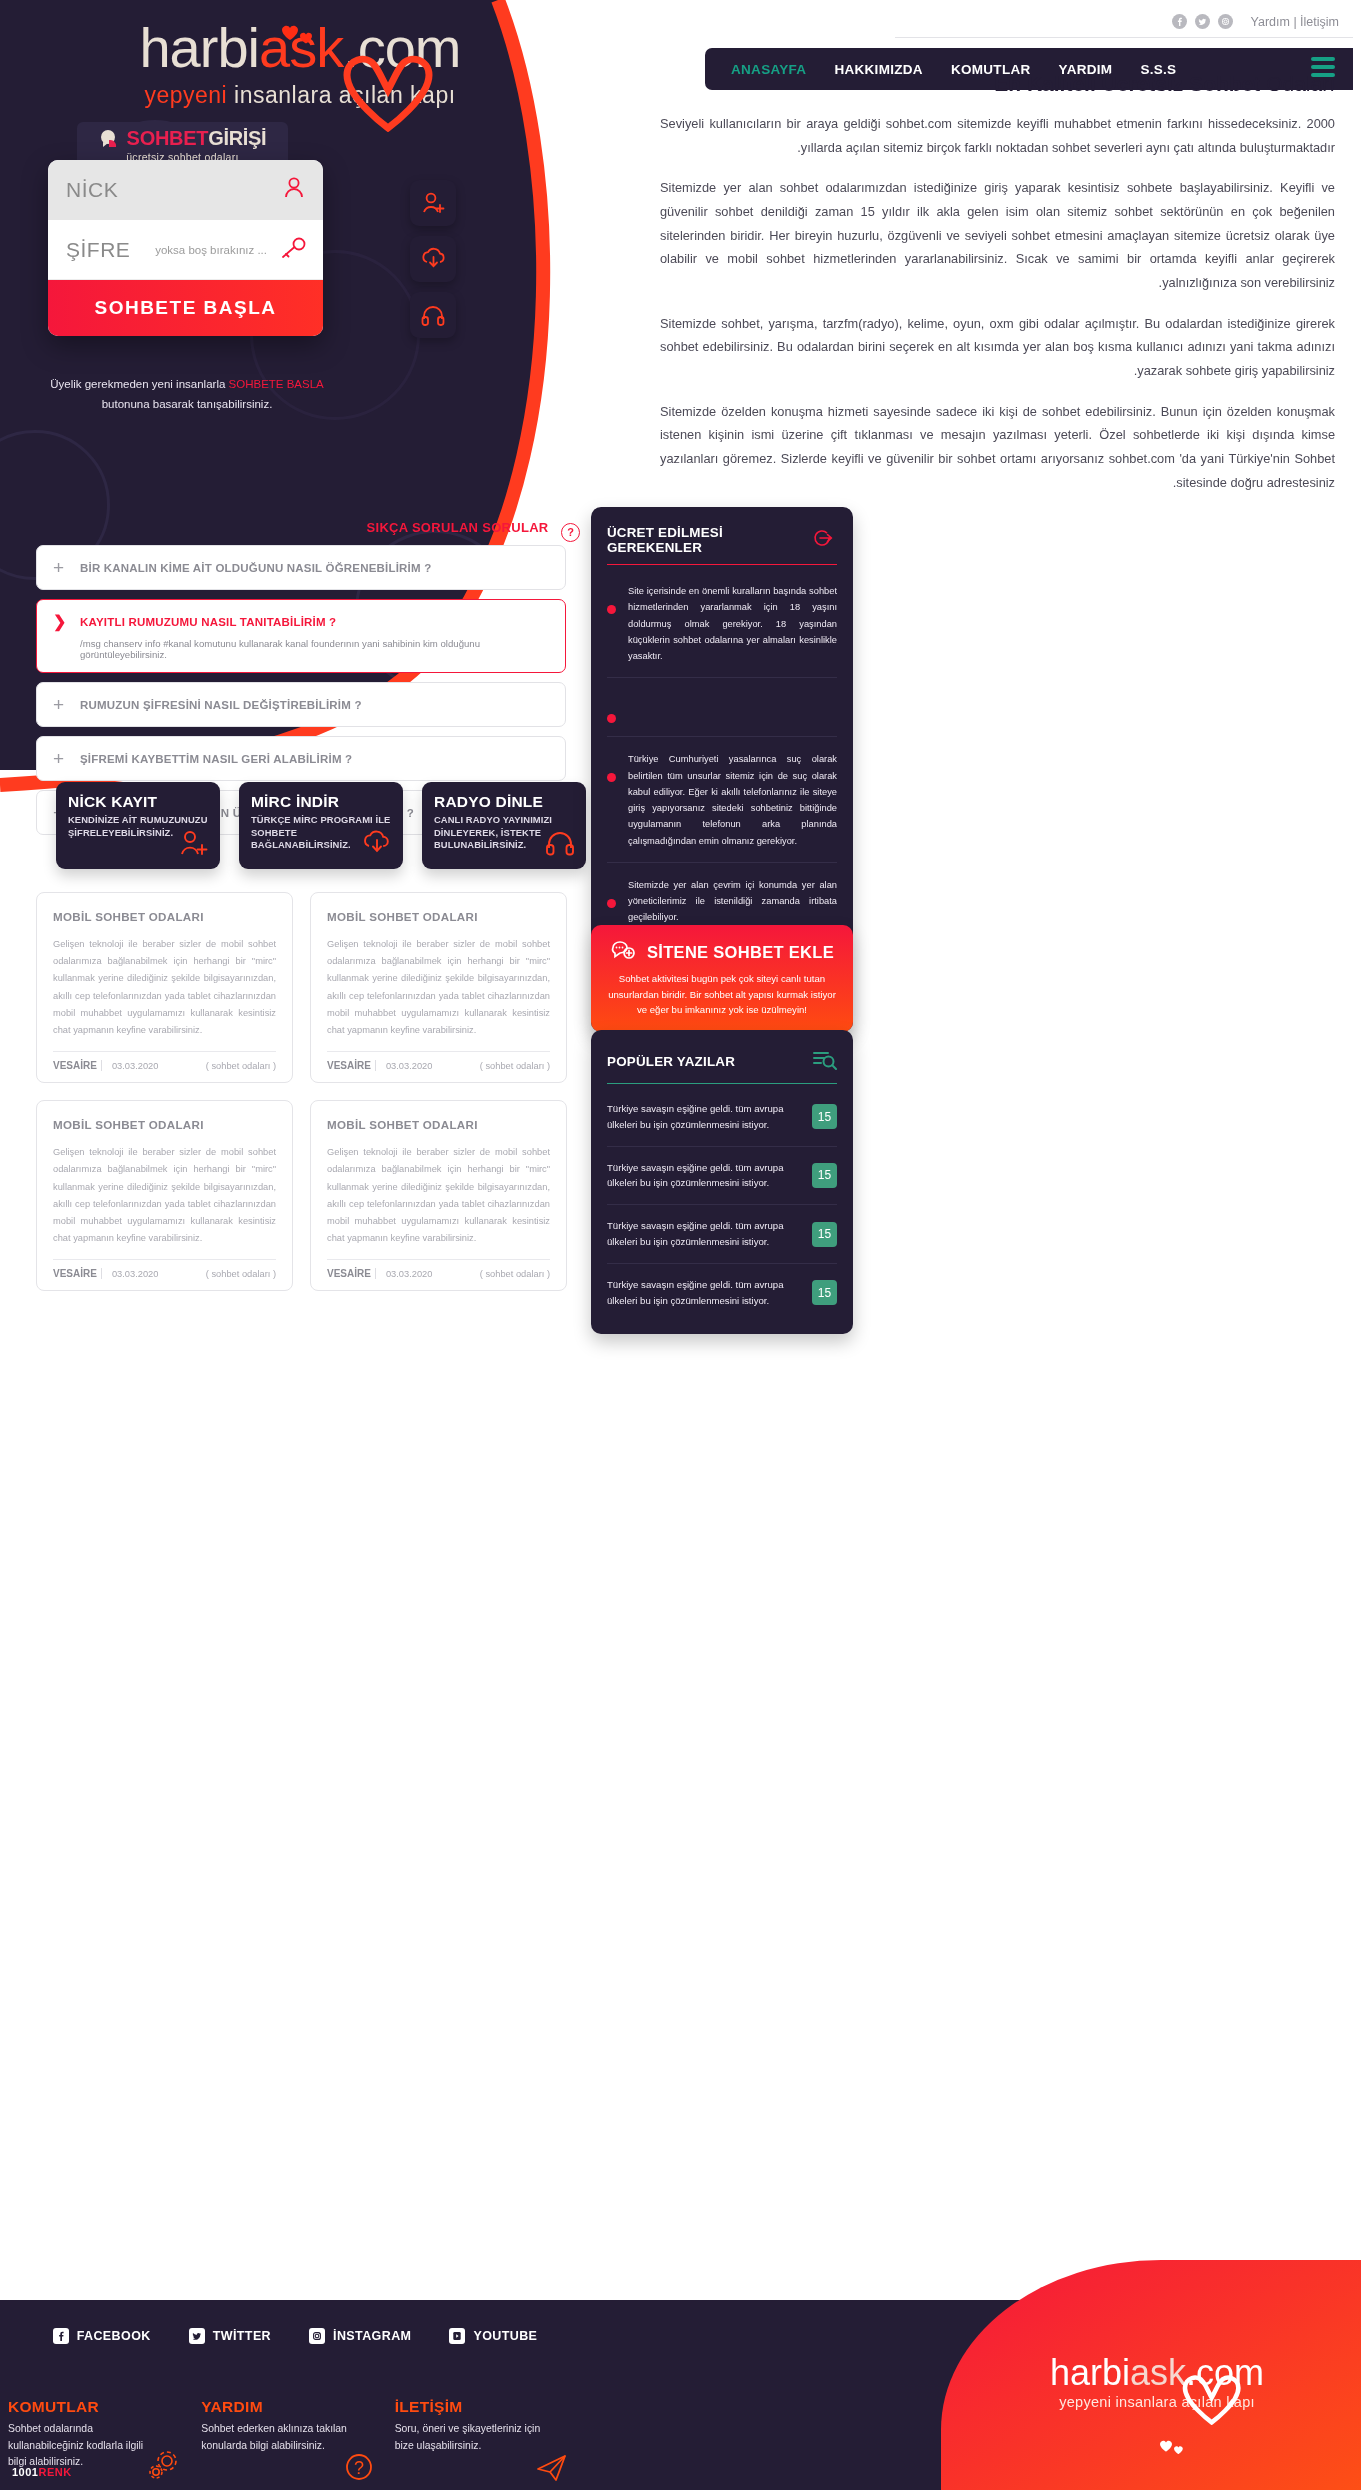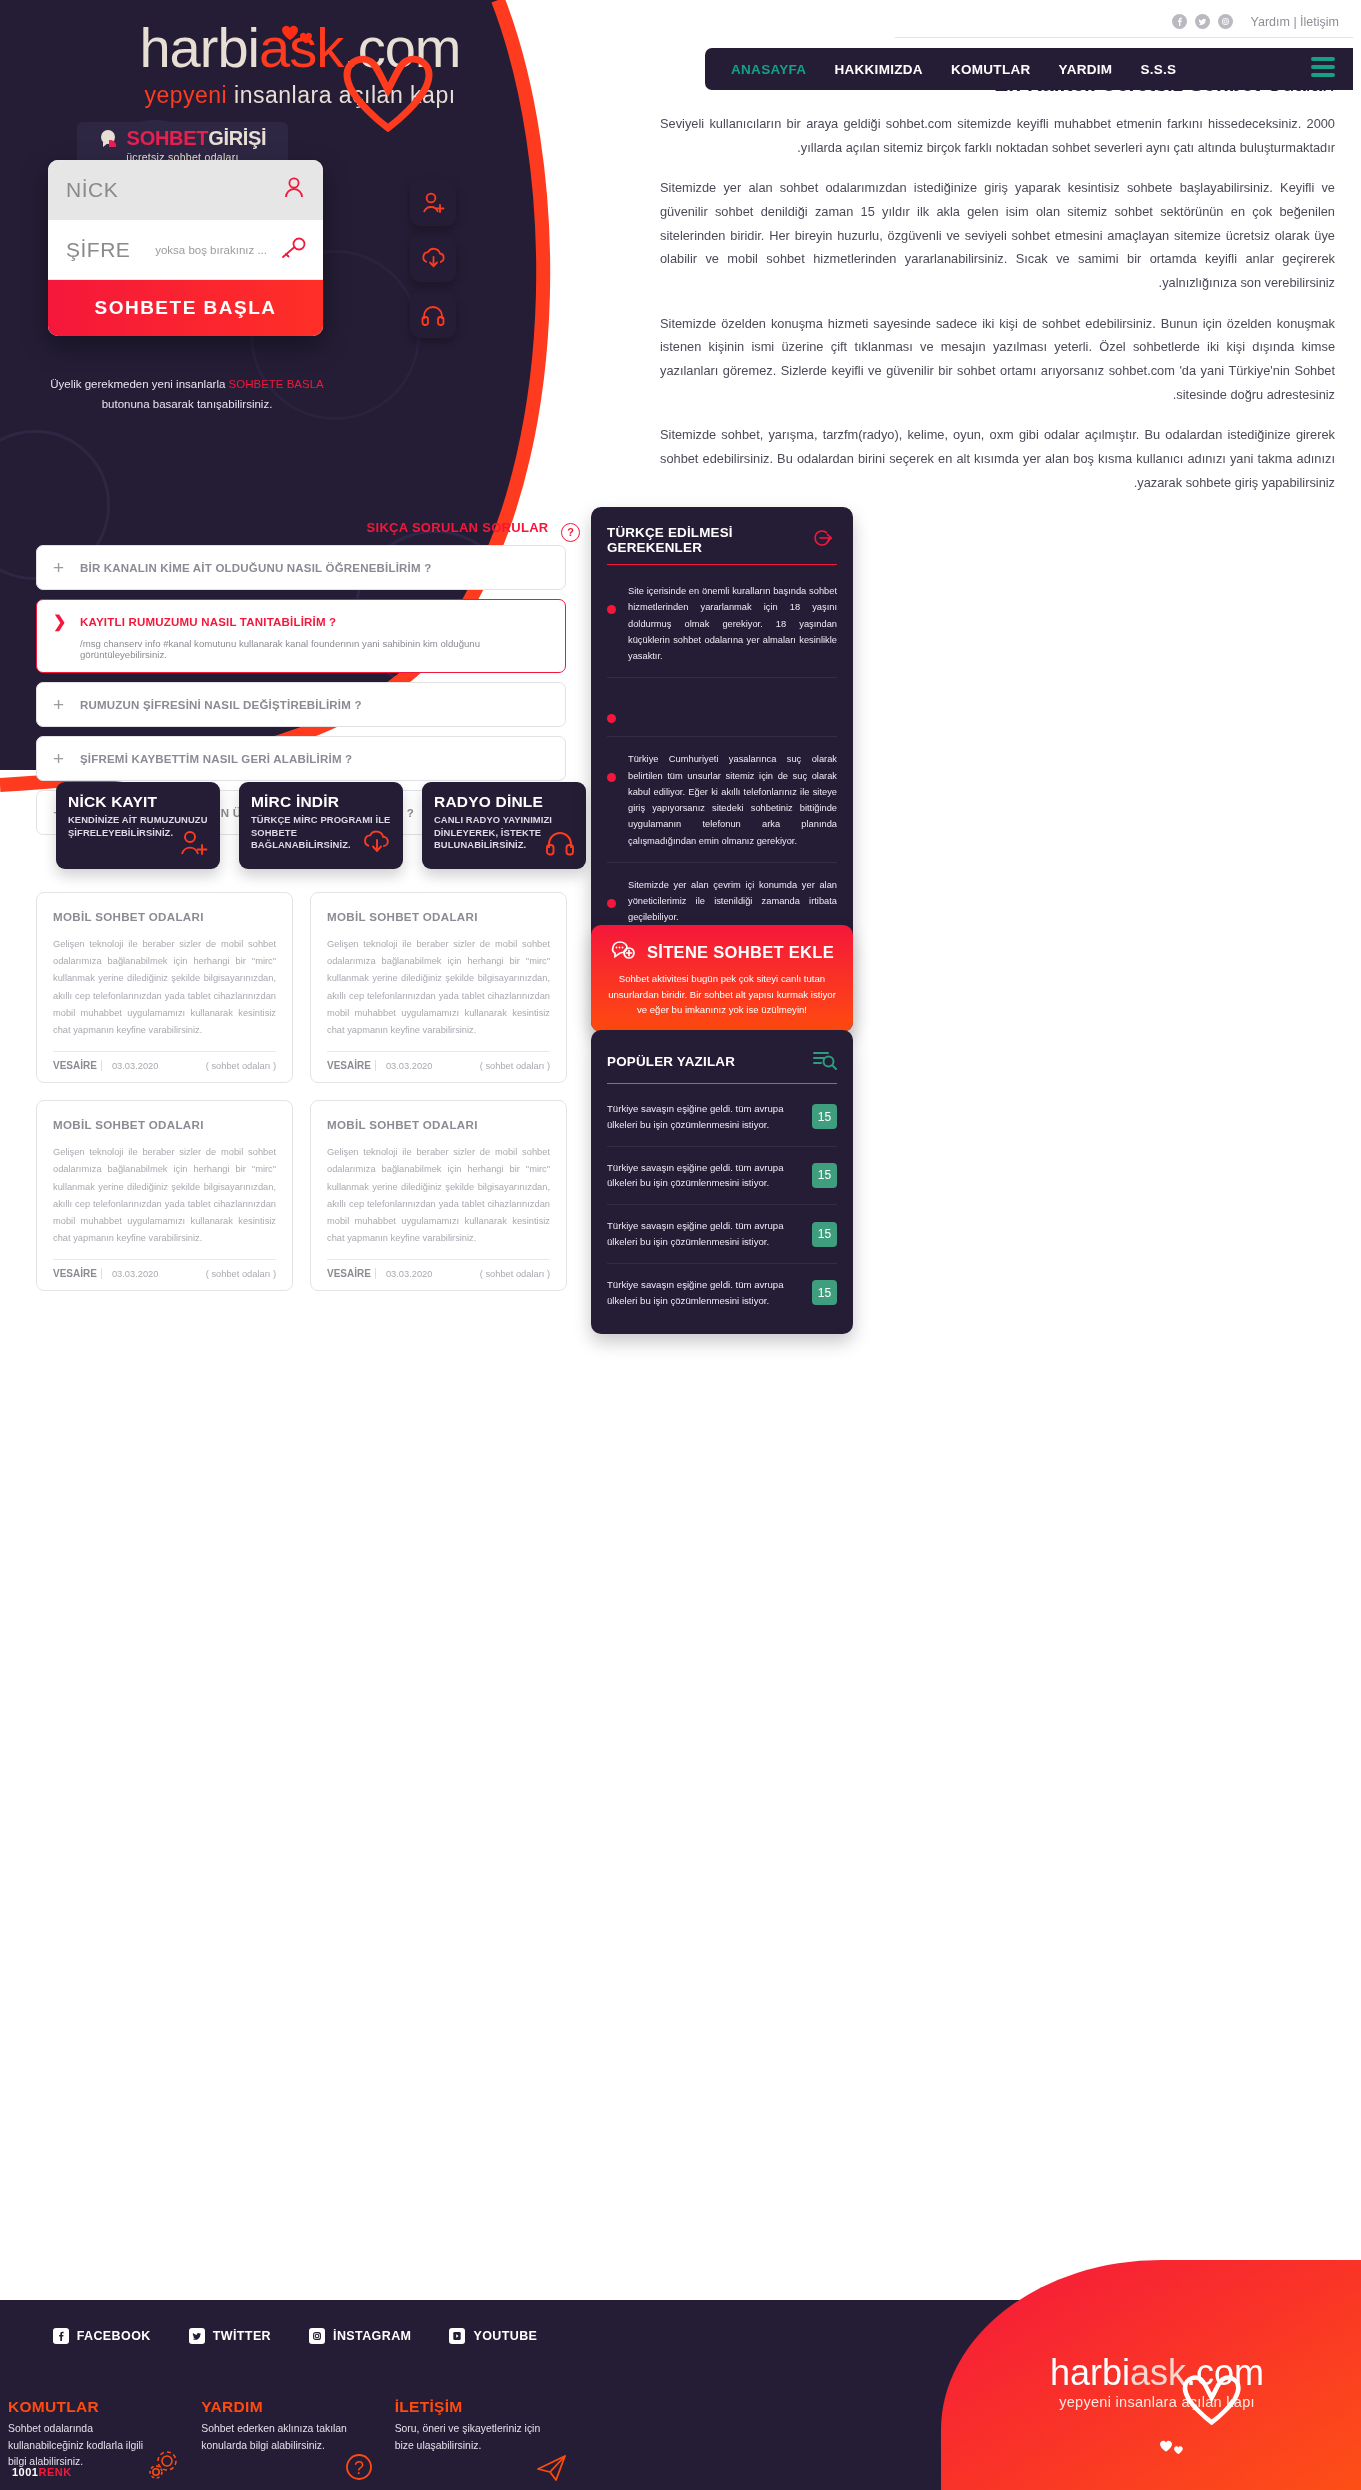--- a/index.html
+++ b/index.html
@@ -348,22 +348,22 @@
           <span></span>
           <span></span>
         </span>
     </div>
   </div>
 
   <div class="intro">
     <h1><b>En  Kaliteli  Ücretsiz  Sohbet</b><span> Odaları</span></h1>
     <p>Seviyeli kullanıcıların bir araya geldiği sohbet.com sitemizde keyifli muhabbet etmenin farkını hissedeceksiniz. 2000 yıllarda açılan sitemiz birçok farklı noktadan sohbet severleri aynı çatı altında buluşturmaktadır.</p>
     <p>Sitemizde yer alan sohbet odalarımızdan istediğinize giriş yaparak kesintisiz sohbete başlayabilirsiniz. Keyifli ve güvenilir sohbet denildiği zaman 15 yıldır ilk akla gelen isim olan sitemiz sohbet sektörünün en çok beğenilen sitelerinden biridir. Her bireyin huzurlu, özgüvenli ve seviyeli sohbet etmesini amaçlayan sitemize ücretsiz olarak üye olabilir ve mobil sohbet hizmetlerinden yararlanabilirsiniz. Sıcak ve samimi bir ortamda keyifli anlar geçirerek yalnızlığınıza son verebilirsiniz.</p>
+    <p>Sitemizde sohbet, yarışma, tarzfm(radyo), kelime, oyun, oxm gibi odalar açılmıştır. Bu odalardan istediğinize girerek sohbet edebilirsiniz. Bu odalardan birini seçerek en alt kısımda yer alan boş kısma kullanıcı adınızı yani takma adınızı yazarak sohbete giriş yapabilirsiniz.</p>
     <p>Sitemizde özelden konuşma hizmeti sayesinde sadece iki kişi de sohbet edebilirsiniz. Bunun için özelden konuşmak istenen kişinin ismi üzerine çift tıklanması ve mesajın yazılması yeterli. Özel sohbetlerde iki kişi dışında kimse yazılanları göremez. Sizlerde keyifli ve güvenilir bir sohbet ortamı arıyorsanız sohbet.com 'da yani Türkiye'nin Sohbet sitesinde doğru adrestesiniz.</p>
-    <p>Sitemizde sohbet, yarışma, tarzfm(radyo), kelime, oyun, oxm gibi odalar açılmıştır. Bu odalardan istediğinize girerek sohbet edebilirsiniz. Bu odalardan birini seçerek en alt kısımda yer alan boş kısma kullanıcı adınızı yani takma adınızı yazarak sohbete giriş yapabilirsiniz.</p>
   </div>
 
   <div class="faq-head">
     <span class="t">SIKÇA SORULAN SORULAR</span>
     <span class="q">?</span>
   </div>
   <div class="faq-list">
     <div class="faq-item">
       <div class="faq-q">
           <span class="faq-plus">+</span>
@@ -466,21 +466,21 @@
       <div class="mob-foot">
         <span class="ves">VESAİRE</span>
         <span class="date">03.03.2020</span>
         <span class="room">( sohbet odaları )</span>
       </div>
     </div>
   </div>
 
   <div class="rb rb-dikkat">
     <div class="rb-head">
-      <span class="rb-title">TÜRKÇE EDİLMESİ GEREKENLER</span>
+      <span class="rb-title">ÜCRET EDİLMESİ GEREKENLER</span>
       <span class="rb-ico">
         <svg width="26" height="24" viewBox="0 0 26 24">
           <path d="M18 12 a7 7 0 1 1-2-4.9" fill="none" stroke="#f5173b" stroke-width="1.6"></path>
           <path d="M9 12 h11 M16.5 8.6 L20.5 12 L16.5 15.4" fill="none" stroke="#f5173b" stroke-width="1.6" stroke-linecap="round" stroke-linejoin="round"></path>
         </svg>
       </span>
     </div>
     <div class="rb-rule"></div>
     <div class="rule-item">
       <span class="bullet"></span>

